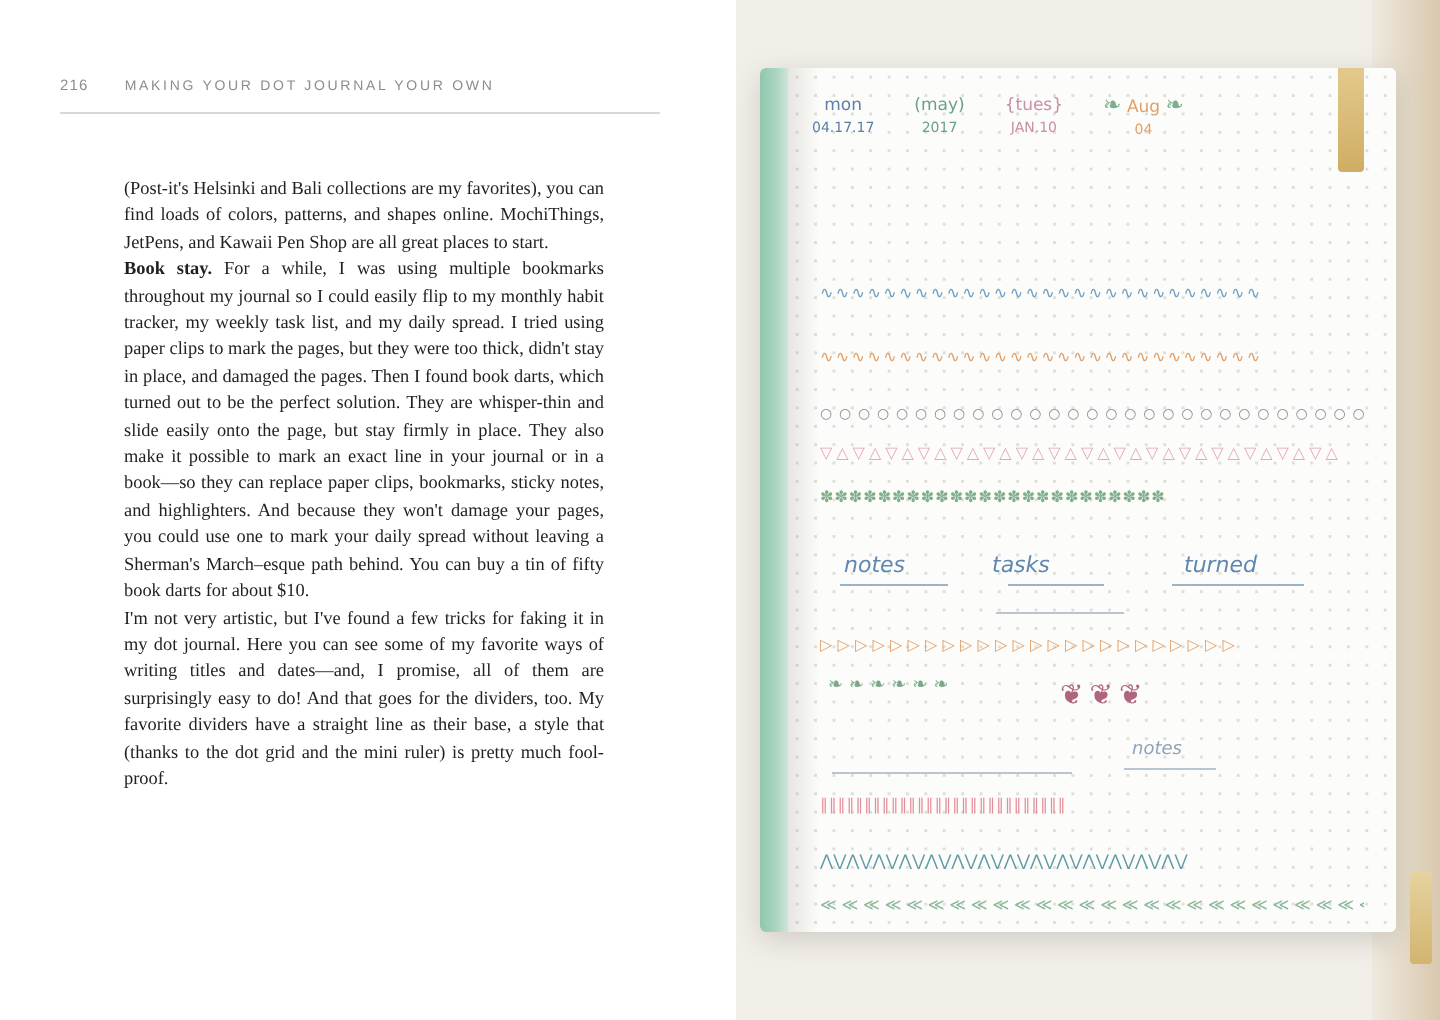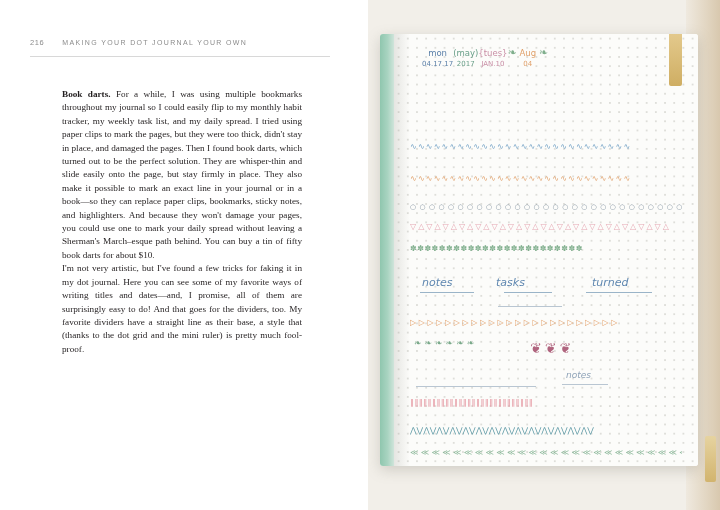--- a/index.html
+++ b/index.html
@@ -174,22 +174,21 @@
     background: linear-gradient(180deg,#e6d3a0,#d2b46e);
     border-radius: 2px;
   }
   .hw-row {
     position: absolute;
     left: 26px;
     top: 14px;
     width: 282px;
     display: flex;
     align-items: flex-start;
-    gap: 0;
-    margin-left: 16px;
+    gap: 20px;
   }
   .hw-box {
     font-family: "DejaVu Sans", sans-serif;
     font-size: 8.5px;
     line-height: 11px;
     text-align: center;
   }
   .hw-mon { color: #5a7fa8; }
   .hw-date { color: #5a7fa8; font-size: 7px; }
   .hw-may { color: #6aa08a; }
@@ -252,22 +251,23 @@
 
   <div class="left-page">
 
     <div class="running-head">
       <span class="folio">216</span>
       <span class="head-title">Making Your Dot Journal Your Own</span>
     </div>
     <div class="head-rule"></div>
 
     <div class="body-col">
+      <p>(Post-it's Helsinki and Bali collections are my favorites), you can find loads of colors, patterns, and shapes online. MochiThings, JetPens, and Kawaii Pen Shop are all great places to start.</p>
       <p class="p-indent">
-        <span class="run-in">Book darts.</span>
+        <span class="run-in">Book stay.</span>
         <span>For a while, I was using multiple bookmarks throughout my journal so I could easily flip to my monthly habit tracker, my weekly task list, and my daily spread. I tried using paper clips to mark the pages, but they were too thick, didn't stay in place, and damaged the pages. Then I found book darts, which turned out to be the perfect solution. They are whisper-thin and slide easily onto the page, but stay firmly in place. They also make it possible to mark an exact line in your journal or in a book—so they can replace paper clips, bookmarks, sticky notes, and highlighters. And because they won't damage your pages, you could use one to mark your daily spread without leaving a Sherman's March–esque path behind. You can buy a tin of fifty book darts for about $10.</span>
       </p>
       <p>I'm not very artistic, but I've found a few tricks for faking it in my dot journal. Here you can see some of my favorite ways of writing titles and dates—and, I promise, all of them are surprisingly easy to do! And that goes for the dividers, too. My favorite dividers have a straight line as their base, a style that (thanks to the dot grid and the mini ruler) is pretty much fool-proof.</p>
     </div>
   </div>
 
   <div class="photo">
     <div class="table-bg"></div>
     <div class="wood-strip"></div>
 

